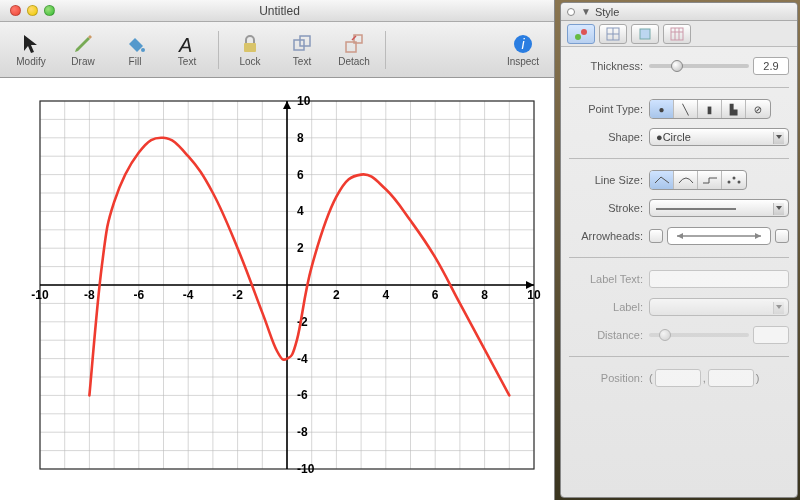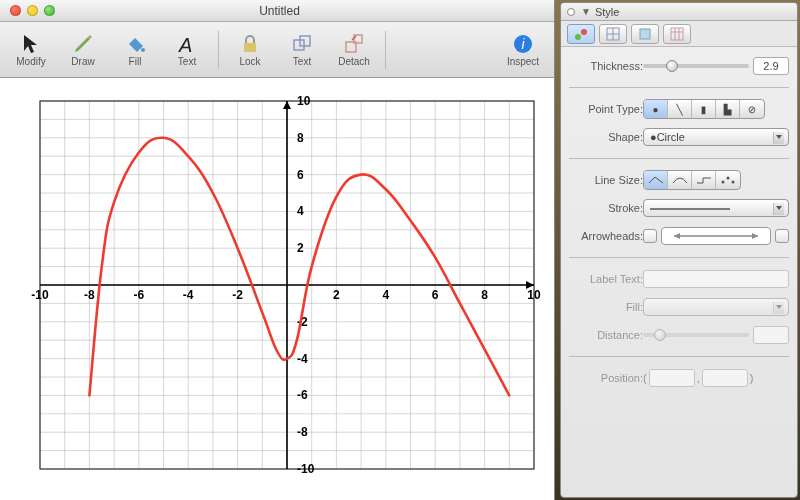--- a/index.html
+++ b/index.html
@@ -20,21 +20,21 @@
 .canvas-svg{width:100%;height:100%;}
 .statusbar{height:22px;background:linear-gradient(#f0f0f0,#dadada);border-top:1px solid #aaa;font-size:10px;color:#555;display:flex;align-items:center;justify-content:center;}
 
 .panel{position:absolute;right:2px;top:2px;width:238px;height:496px;background:linear-gradient(#efefef,#e4e4e4);border:1px solid #888;border-radius:4px;display:flex;flex-direction:column;font-size:11px;color:#444;}
 .panel-titlebar{height:18px;display:flex;align-items:center;padding:0 6px;background:linear-gradient(#f5f5f5,#ddd);border-bottom:1px solid #aaa;border-radius:4px 4px 0 0;}
 .panel-titlebar .disc{width:8px;height:8px;border:1px solid #888;border-radius:50%;background:#fff;margin-right:6px;}
 .panel-tabs{height:26px;display:flex;align-items:center;gap:4px;padding:0 6px;border-bottom:1px solid #bbb;background:#e8e8e8;}
 .ptab{width:28px;height:20px;border:1px solid #aaa;border-radius:3px;background:linear-gradient(#fff,#ddd);display:flex;align-items:center;justify-content:center;cursor:pointer;}
 .ptab.active{background:linear-gradient(#d7e8ff,#b8d0f0);border-color:#7a9ecf;}
 .panel-body{flex:1;padding:8px 8px;display:flex;flex-direction:column;gap:6px;}
-.row{display:flex;align-items:center;height:22px;justify-content:space-between;}
+.row{display:flex;align-items:center;gap:6px;height:22px;justify-content:space-between;}
 .row .lbl{width:74px;text-align:right;color:#555;font-size:11px;}
 .row .ctrl{flex:1;display:flex;align-items:center;gap:4px;}
 .slider{flex:1;height:4px;background:#c8c8c8;border-radius:2px;position:relative;}
 .slider .thumb{position:absolute;top:-4px;width:12px;height:12px;border-radius:50%;background:radial-gradient(circle at 35% 35%,#fff,#bbb);border:1px solid #888;}
 .numbox{width:36px;height:18px;border:1px solid #aaa;border-radius:3px;background:#fff;text-align:center;font-size:11px;line-height:16px;}
 .colorwell{width:40px;height:18px;border:1px solid #888;background:#ef3b2f;border-radius:2px;}
 .mini-sw{width:12px;height:12px;border:1px solid #888;}
 .seg{display:flex;border:1px solid #999;border-radius:4px;overflow:hidden;background:linear-gradient(#fff,#ddd);}
 .seg>div{width:24px;height:18px;display:flex;align-items:center;justify-content:center;border-right:1px solid #bbb;font-size:10px;cursor:pointer;}
 .seg>div:last-child{border-right:none;}
@@ -317,21 +317,21 @@
       </div>
     </div>
     <div class="hr"></div>
     <div class="row disabled">
       <div class="lbl">Label Text:</div>
       <div class="ctrl">
           <div class="textfield"></div>
         </div>
     </div>
     <div class="row disabled">
-      <div class="lbl">Fill:</div>
+      <div class="lbl">Label:</div>
       <div class="ctrl">
           <div class="popup">
             <div class="caret"></div>
           </div>
         </div>
     </div>
     <div class="row disabled">
       <div class="lbl">Distance:</div>
       <div class="ctrl">
           <div class="slider">

